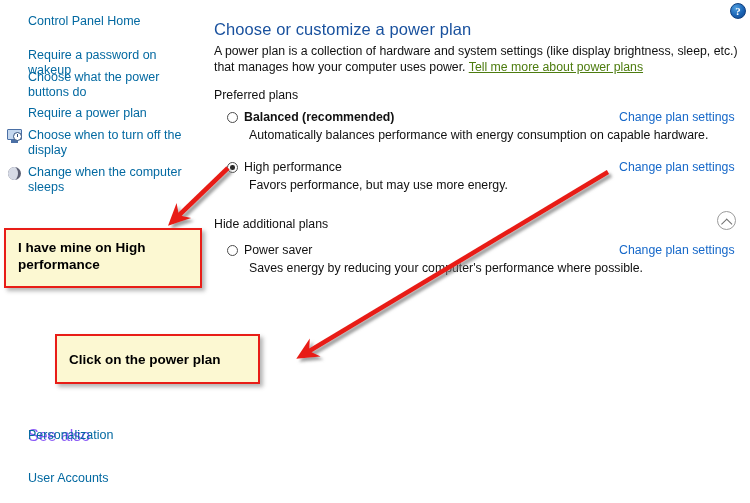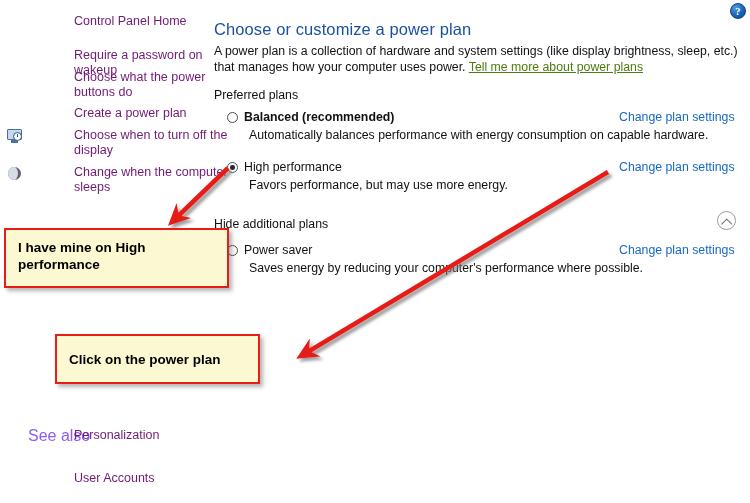--- a/index.html
+++ b/index.html
@@ -20,28 +20,27 @@
   }
 
   
   #left-pane {
     position: absolute;
     left: 0; top: 0;
     width: 205px; height: 503px;
   }
   .nav-link {
     position: absolute;
-    color: #701a75;
+    color: #0369a1;
     font-size: 12.5px;
     line-height: 15px;
     cursor: pointer;
     white-space: pre-line;
     left: 28px;
     width: 165px;
-    margin-left: 46px;
   }
   .nav-icon {
     position: absolute;
     left: 7px;
     width: 16px; height: 16px;
   }
 
   #nav-home      { top: 14px; }
   #nav-password  { top: 48px; }
   #nav-buttons   { top: 70px; }
@@ -258,37 +257,37 @@
     box-shadow: 3px 3px 4px rgba(90,90,90,.45);
     color: #000000;
     font-family: "Liberation Sans", sans-serif;
     font-weight: bold;
     font-size: 13.5px;
     line-height: 17px;
     padding: 9px 12px;
     white-space: pre-line;
     pointer-events: auto;
   }
-  #callout-0 { left: 4px;  top: 228px; width: 225px; height: 60px; }
+  #callout-0 { left: 4px;  top: 228px; width: 198px; height: 60px; }
   #callout-1 { left: 55px; top: 334px; width: 205px; height: 50px;
                display: flex; align-items: center; }
 </style>
 </head>
 <body>
 
 <div id="left-pane">
 
   <div class="nav-link" id="nav-home">Control Panel Home</div>
 
   <div class="nav-link" id="nav-password">Require a password on wakeup</div>
 
   <div class="nav-link" id="nav-buttons">Choose what the power
 buttons do</div>
 
-  <div class="nav-link" id="nav-create">Create a power plan</div>
+  <div class="nav-link" id="nav-create">Require a power plan</div>
 
   <div class="nav-icon" id="icon-display">
     <div class="mon-body"></div>
     <div class="mon-stand"></div>
     <div class="mon-clock"></div>
   </div>
   <div class="nav-link" id="nav-display">Choose when to turn off the
 display</div>
 
   <div class="nav-icon" id="icon-sleeps">

